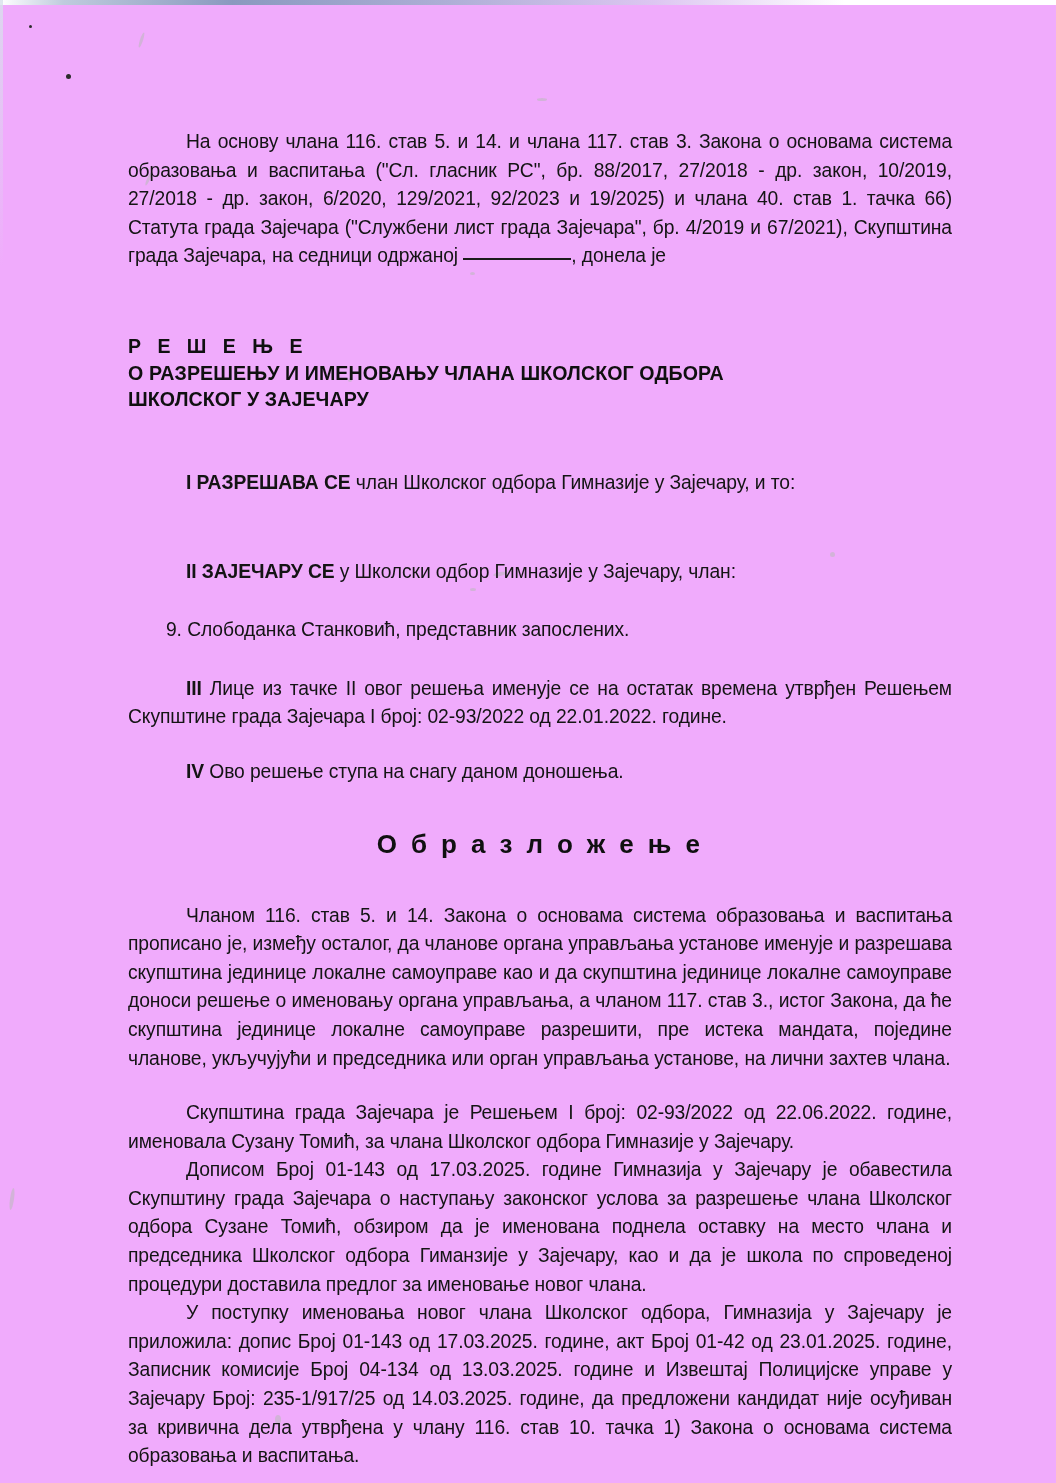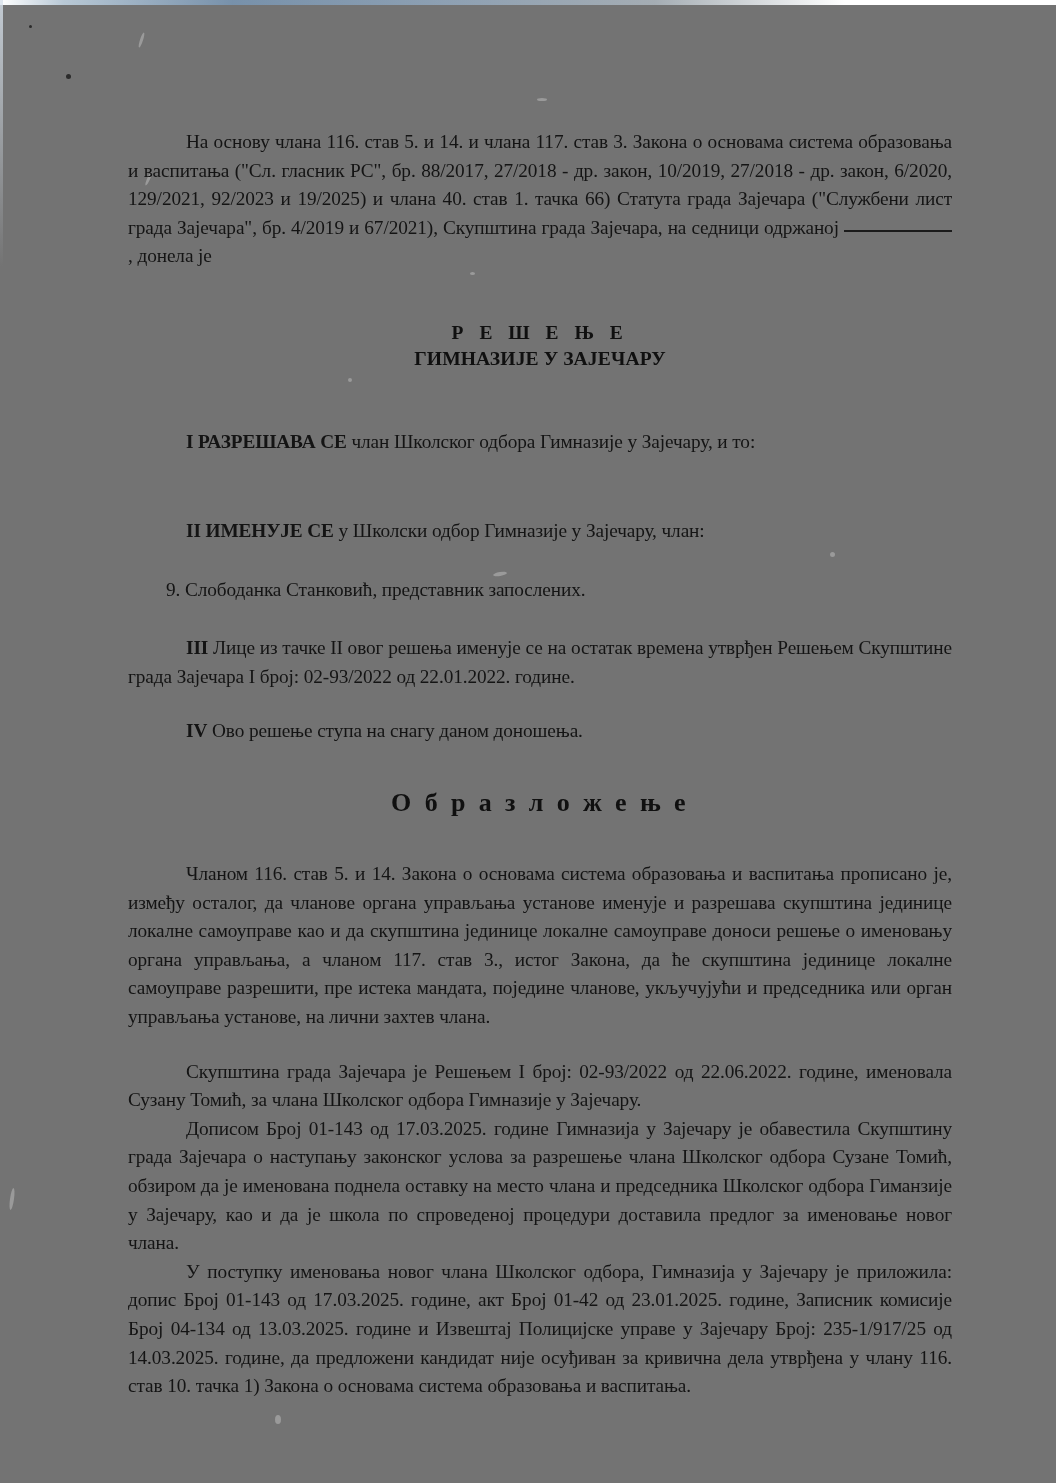--- a/index.html
+++ b/index.html
@@ -9,23 +9,22 @@
     background: #ffffff;
   }
   body {
     font-family: "Liberation Sans", "DejaVu Sans", sans-serif;
   }
   .page {
     position: relative;
     width: 1056px;
     height: 1483px;
     margin: 0 auto;
-    background: #737373;
+    background: #f0abfc;
     overflow: hidden;
-    font-family: Liberation Serif, serif;
   }
   
   .scan-edge-top {
     position: absolute;
     top: 0;
     left: 0;
     width: 1056px;
     height: 5px;
     background: linear-gradient(90deg,
         rgba(255,255,255,1) 0%,
@@ -80,22 +79,21 @@
     text-indent: 58px;
   }
   .b { font-weight: bold; }
 
   .gap-sm { height: 26px; }
   .gap-md { height: 30px; }
   .gap-lg { height: 42px; }
   .gap-xl { height: 56px; }
 
   .title-block {
-    text-align: center;
-    margin-top: 48px;
+    margin-top: 62px;
   }
   .title-main {
     font-weight: bold;
     font-size: 19.5px;
     letter-spacing: 5.5px;
     color: #101010;
     line-height: 27px;
   }
   .title-sub {
     font-weight: bold;
@@ -143,33 +141,34 @@
   <div class="smudge" style="left:275px; top:1415px; width:6px; height:9px;"></div>
 
   <div class="content">
 
     <div style="height:128px"></div>
 
     <p class="para indent"><span>На основу члана 116. став 5. и 14. и члана 117. став 3. Закона о основама система образовања и васпитања ("Сл. гласник РС", бр. 88/2017, 27/2018 - др. закон, 10/2019, 27/2018 - др. закон, 6/2020, 129/2021, 92/2023 и 19/2025) и члана 40. став 1. тачка 66) Статута града Зајечара ("Службени лист града Зајечара", бр. 4/2019 и 67/2021), Скупштина града Зајечара, на седници одржаној</span> <span class="blank-line"></span><span>, донела је</span></p>
 
     <div class="title-block">
       <div class="title-main">Р Е Ш Е Њ Е</div>
-      <div class="title-sub">ГИМНАЗИЈЕ У ЗАЈЕЧАРУ</div>
+      <div class="title-sub">О РАЗРЕШЕЊУ И ИМЕНОВАЊУ ЧЛАНА ШКОЛСКОГ ОДБОРА</div>
+      <div class="title-sub">ШКОЛСКОГ У ЗАЈЕЧАРУ</div>
     </div>
 
     <div class="gap-xl"></div>
 
     <p class="para indent"><span class="b">I РАЗРЕШАВА СЕ</span><span> члан Школског одбора Гимназије у Зајечару, и то:</span></p>
 
     <div class="gap-md"></div>
 
 
     <div class="gap-md"></div>
 
-    <p class="para indent"><span class="b">II ИМЕНУЈЕ СЕ</span><span> у Школски одбор Гимназије у Зајечару, члан:</span></p>
+    <p class="para indent"><span class="b">II ЗАЈЕЧАРУ СЕ</span><span> у Школски одбор Гимназије у Зајечару, члан:</span></p>
 
     <div class="gap-md"></div>
 
     <p class="para item-line">9. Слободанка Станковић, представник запослених.</p>
 
     <div class="gap-md"></div>
 
     <p class="para indent"><span class="b">III</span><span> Лице из тачке II овог решења именује се на остатак времена утврђен Решењем Скупштине града Зајечара I број: 02-93/2022 од 22.01.2022. године.</span></p>
 
     <div class="gap-sm"></div>

